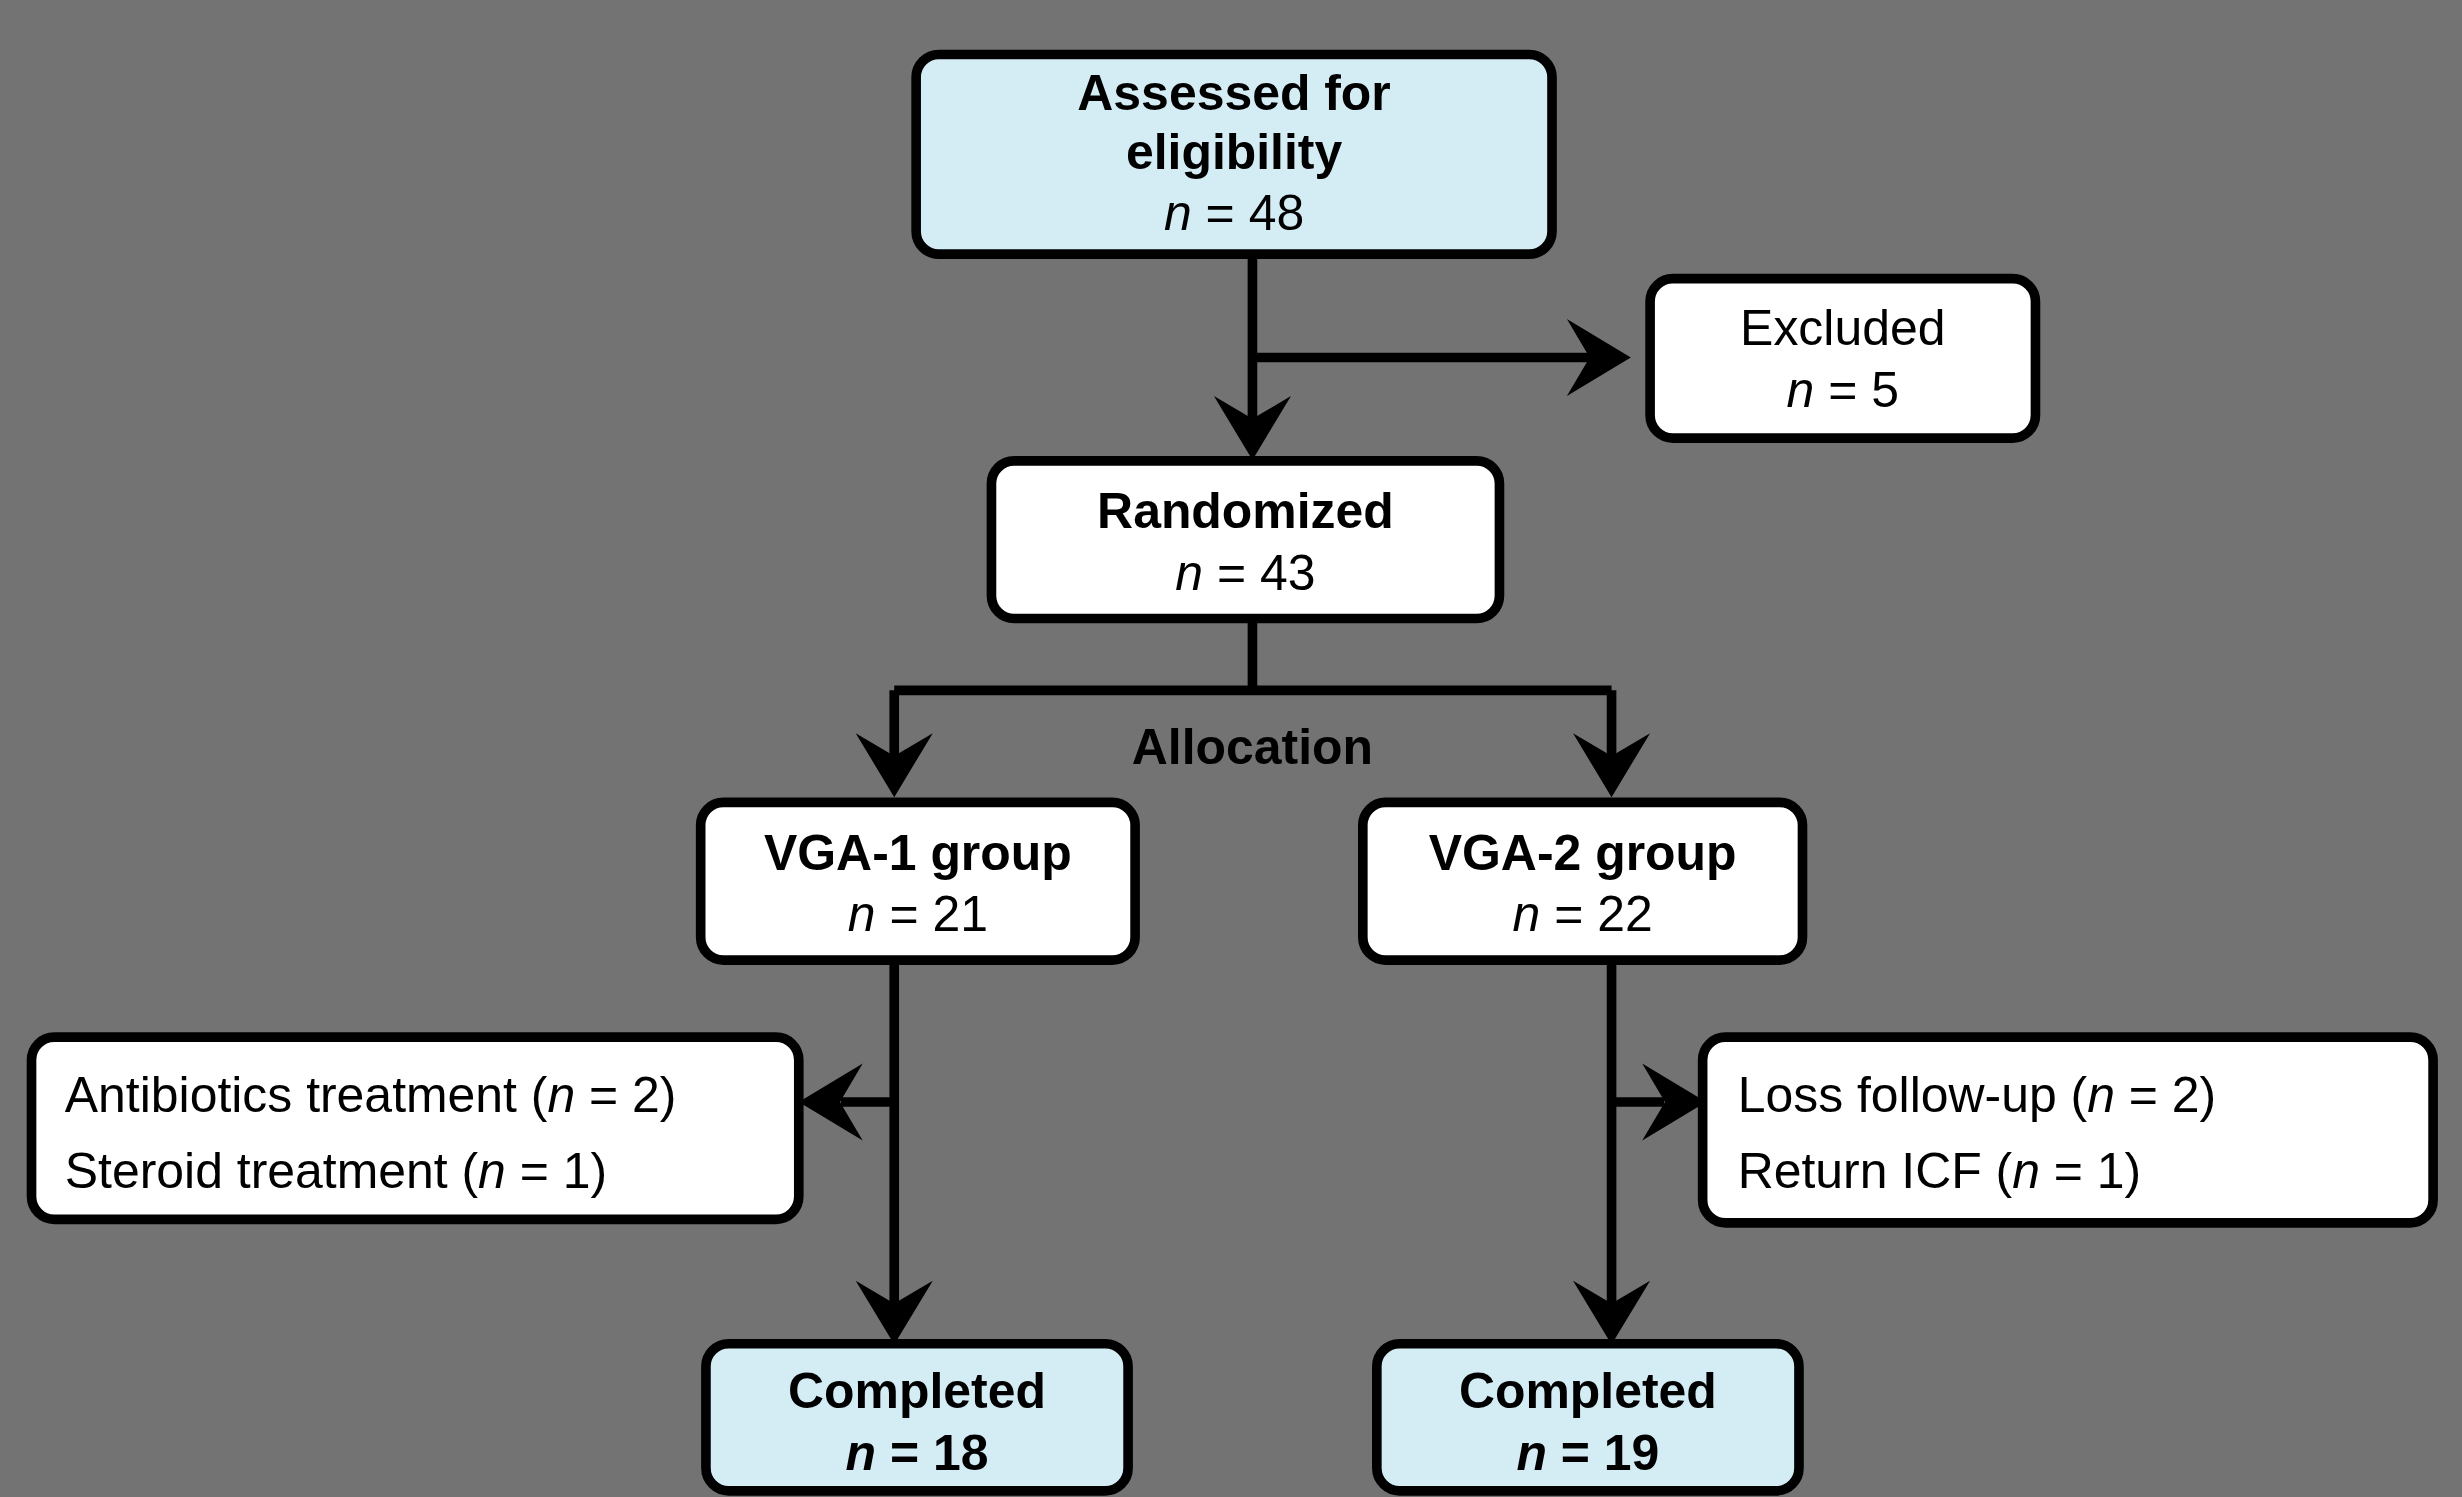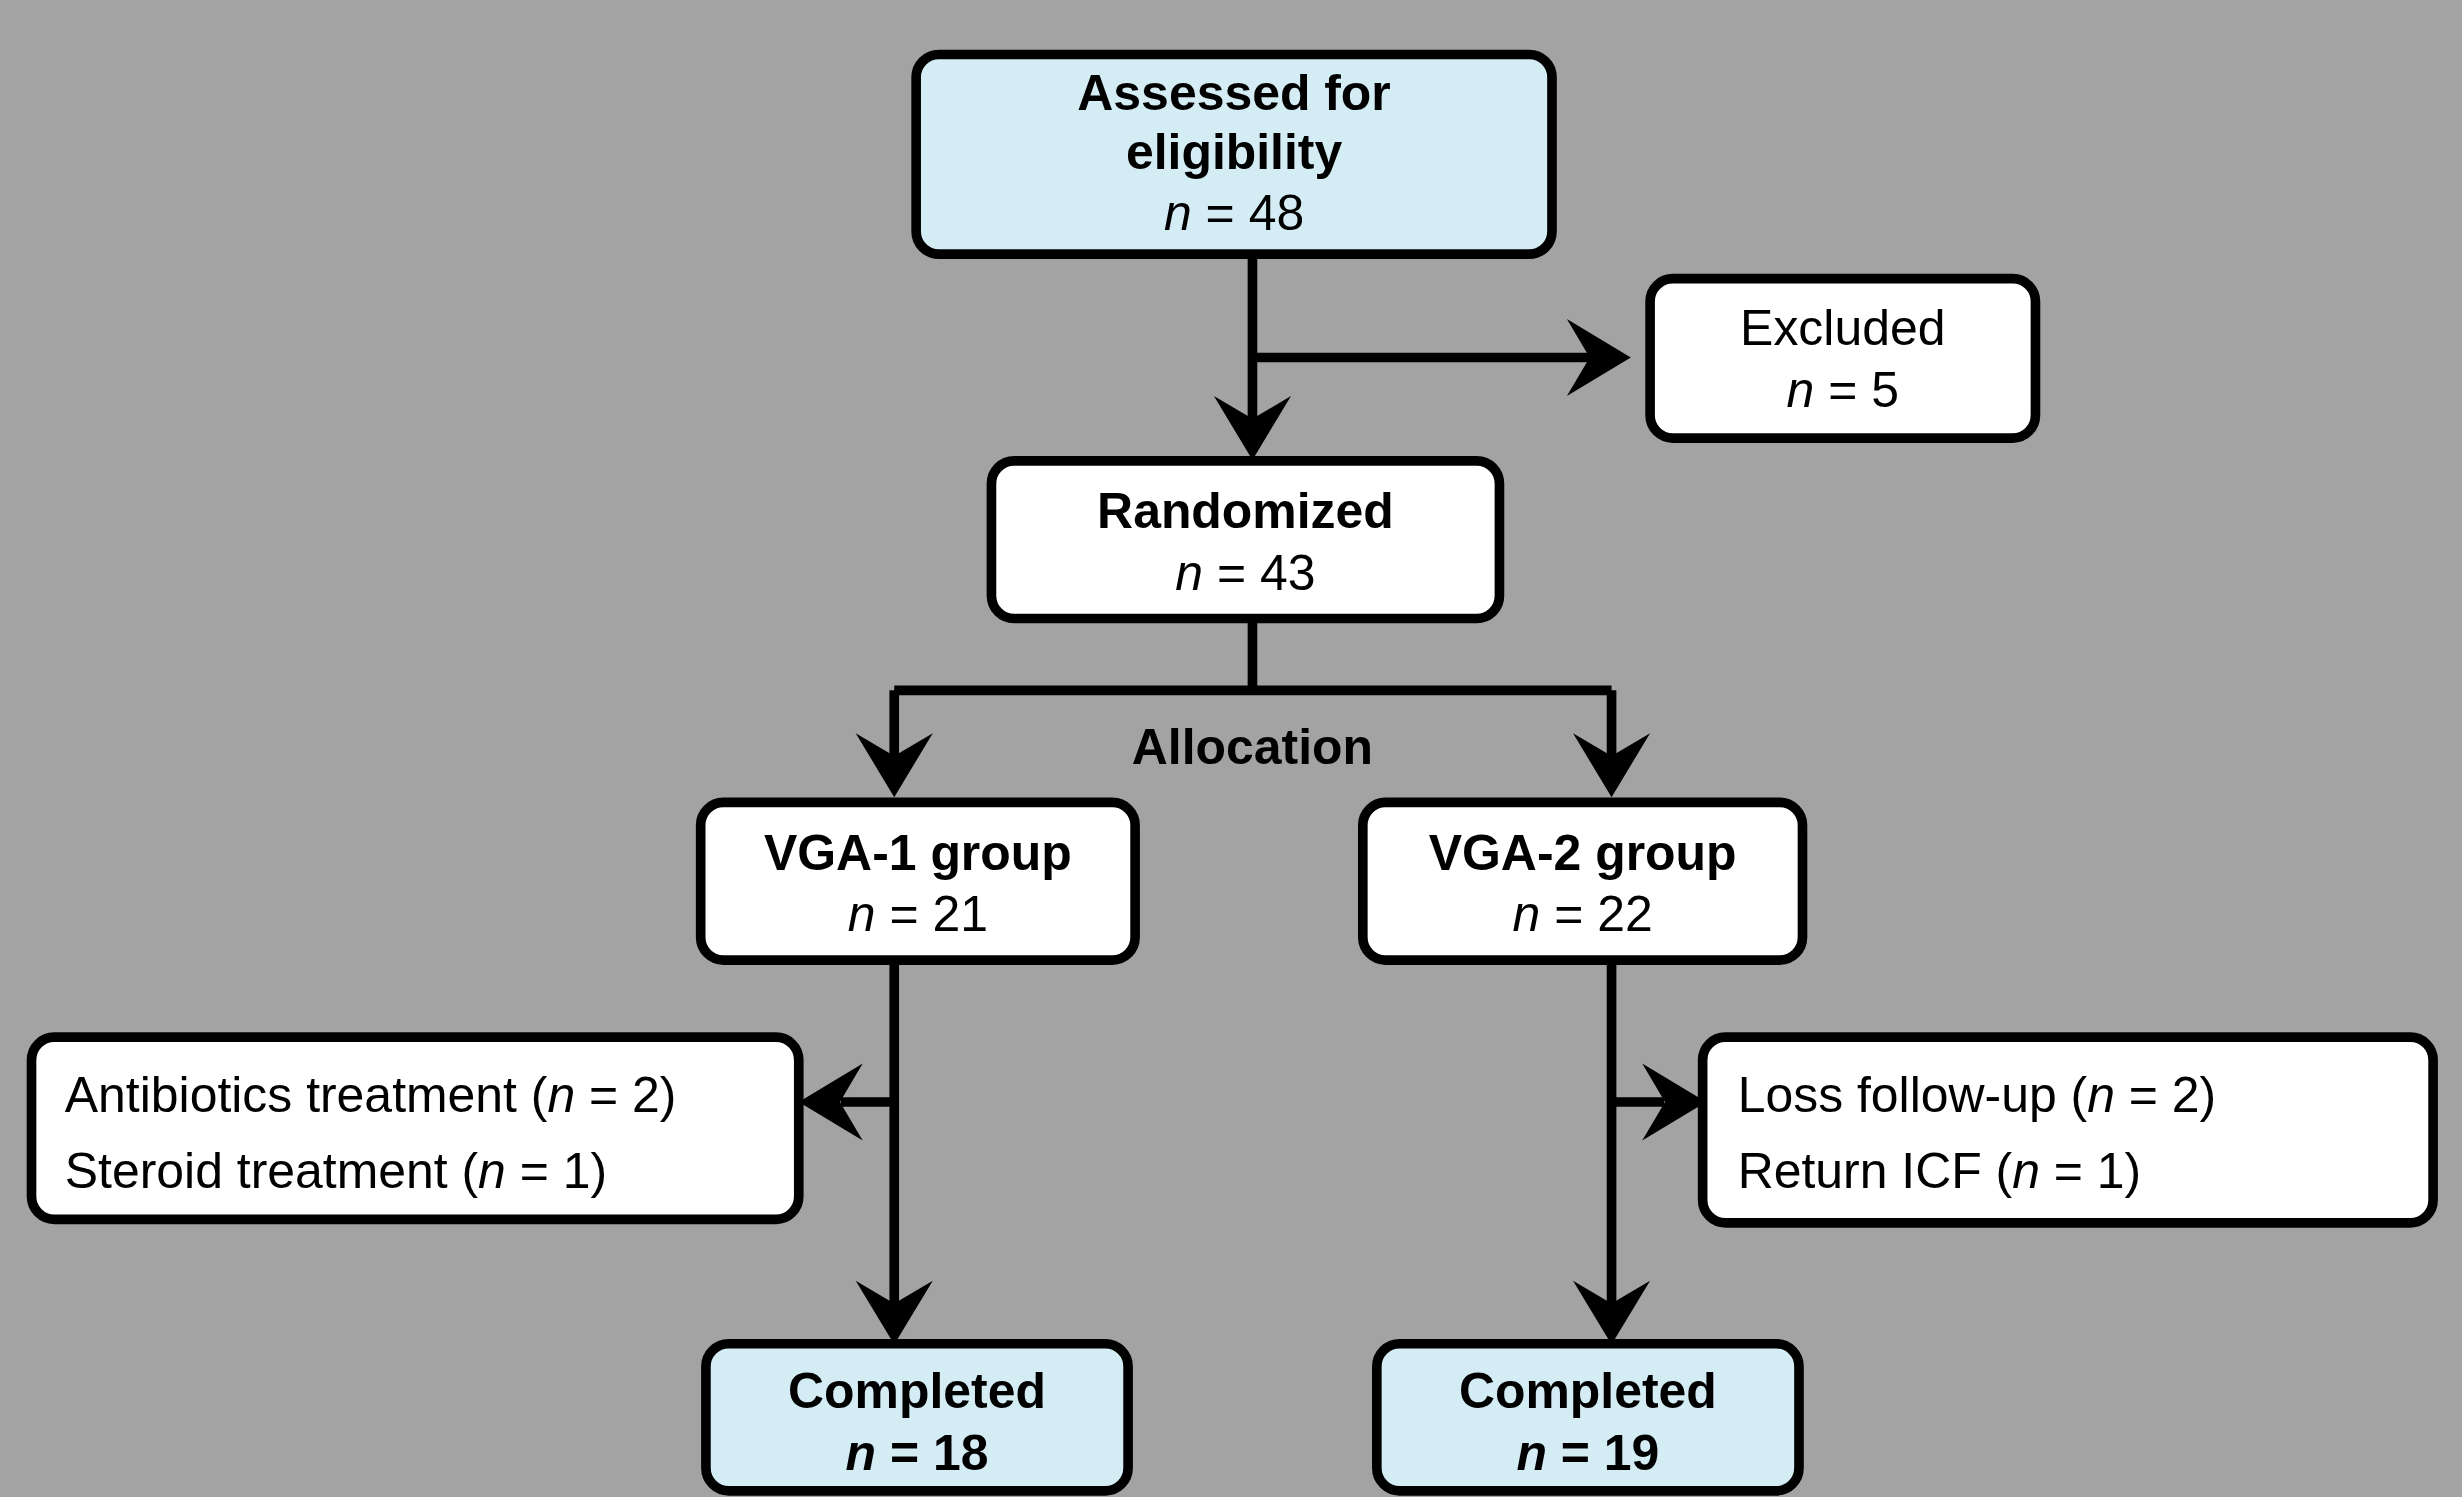--- a/index.html
+++ b/index.html
@@ -10,21 +10,21 @@
   body {
     width: 2462px;
     height: 1498px;
     font-family: "Liberation Sans", sans-serif;
     overflow: hidden;
   }
   #flow-root {
     position: relative;
     width: 2462px;
     height: 1498px;
-    background: #a3a3a3;
+    background: #737373;
   }
   svg.flow-svg {
     position: absolute;
     top: 0;
     left: 0;
     width: 2462px;
     height: 1498px;
     display: block;
   }
   .node-box {

